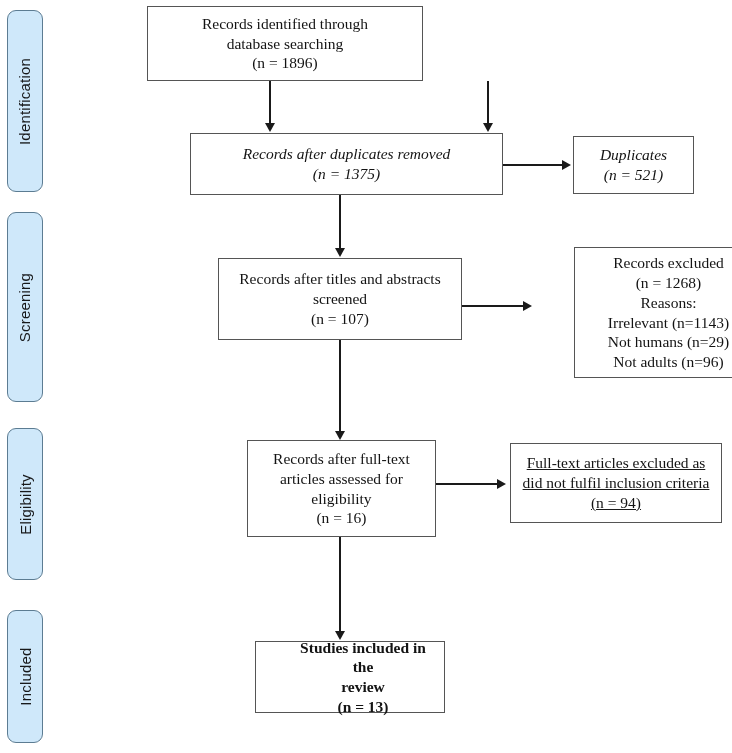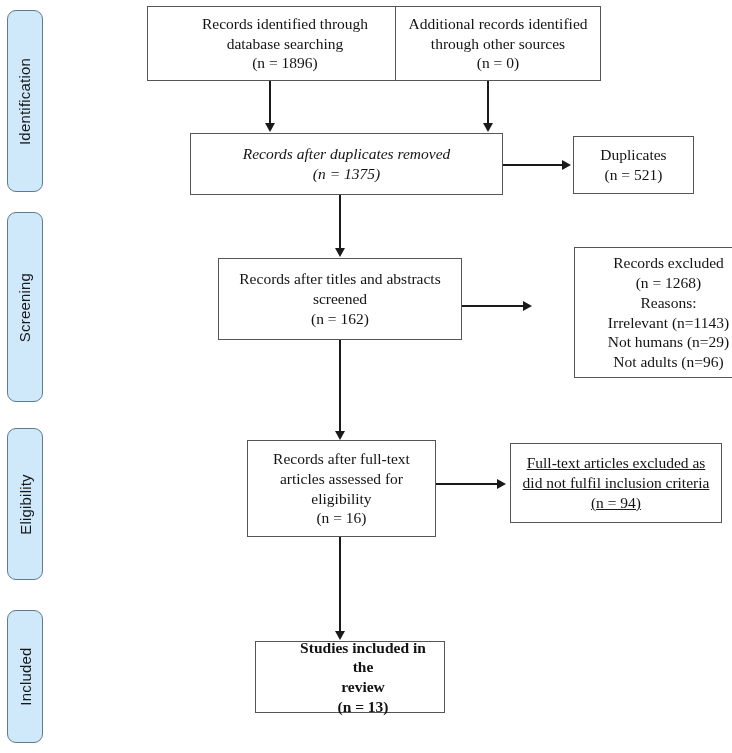--- a/index.html
+++ b/index.html
@@ -105,52 +105,47 @@
   <div class="stage" style="left:7px; top:610px; width:36px; height:133px;">
     <span class="stage-label">Included</span>
   </div>
 
   <div class="node" style="left:147px; top:6px; width:276px; height:75px;">
     <span class="node-text">Records identified through
 database searching
 (n =  1896)</span>
   </div>
 
-  <div class="node" style="left:395px; top:6px; width:206px; height:75px;">
-    <span class="node-text">Additional records identified
-through other sources
-(n = 0)</span>
-  </div>
 
   <div class="vline" style="left:269px; top:81px; height:43px;"></div>
   <div class="arrow-down" style="left:264.5px; top:123px;"></div>
 
   <div class="vline" style="left:487px; top:81px; height:43px;"></div>
   <div class="arrow-down" style="left:482.5px; top:123px;"></div>
 
   <div class="node" style="left:190px; top:133px; width:313px; height:62px;font-style:italic;">
     <span class="node-text">Records after duplicates removed
 (n = 1375)</span>
   </div>
 
-  <div class="node" style="left:573px; top:136px; width:121px; height:58px;">
+  <div class="node" style="left:573px; top:136px; width:121px; height:58px;font-style:italic;">
     <span class="node-text">Duplicates
 (n = 521)</span>
   </div>
 
   <div class="hline" style="left:503px; top:164px; width:60px;"></div>
   <div class="arrow-right" style="left:562px; top:159.5px;"></div>
 
   <div class="vline" style="left:339px; top:195px; height:54px;"></div>
   <div class="arrow-down" style="left:334.5px; top:248px;"></div>
 
   <div class="node" style="left:218px; top:258px; width:244px; height:82px;">
     <span class="node-text">Records after titles and abstracts
 screened
-(n = 162)</span>
+(n = 107)</span>
   </div>
 
   <div class="node" style="left:535px; top:247px; width:189px; height:131px;margin-left:39px;">
     <span class="node-text">Records excluded
 (n = 1268)
 Reasons:
 Irrelevant (n=1143)
 Not humans (n=29)
 Not adults (n=96)</span>
   </div>

